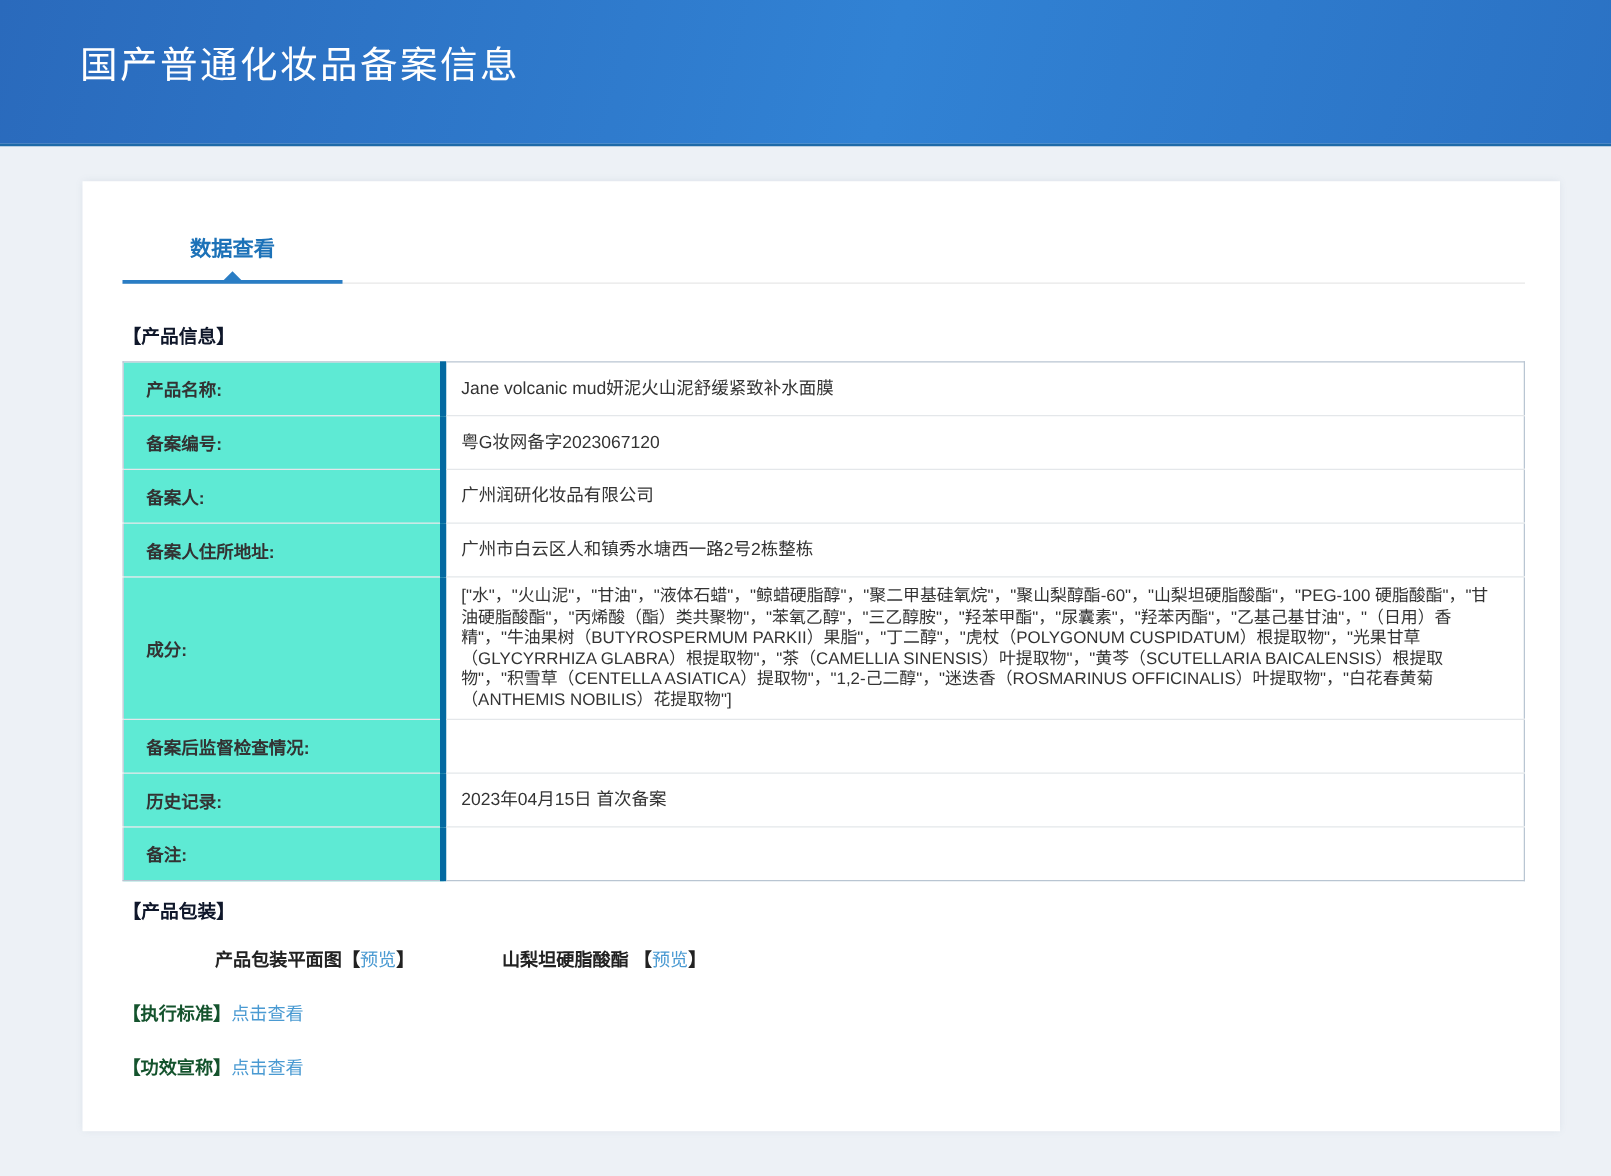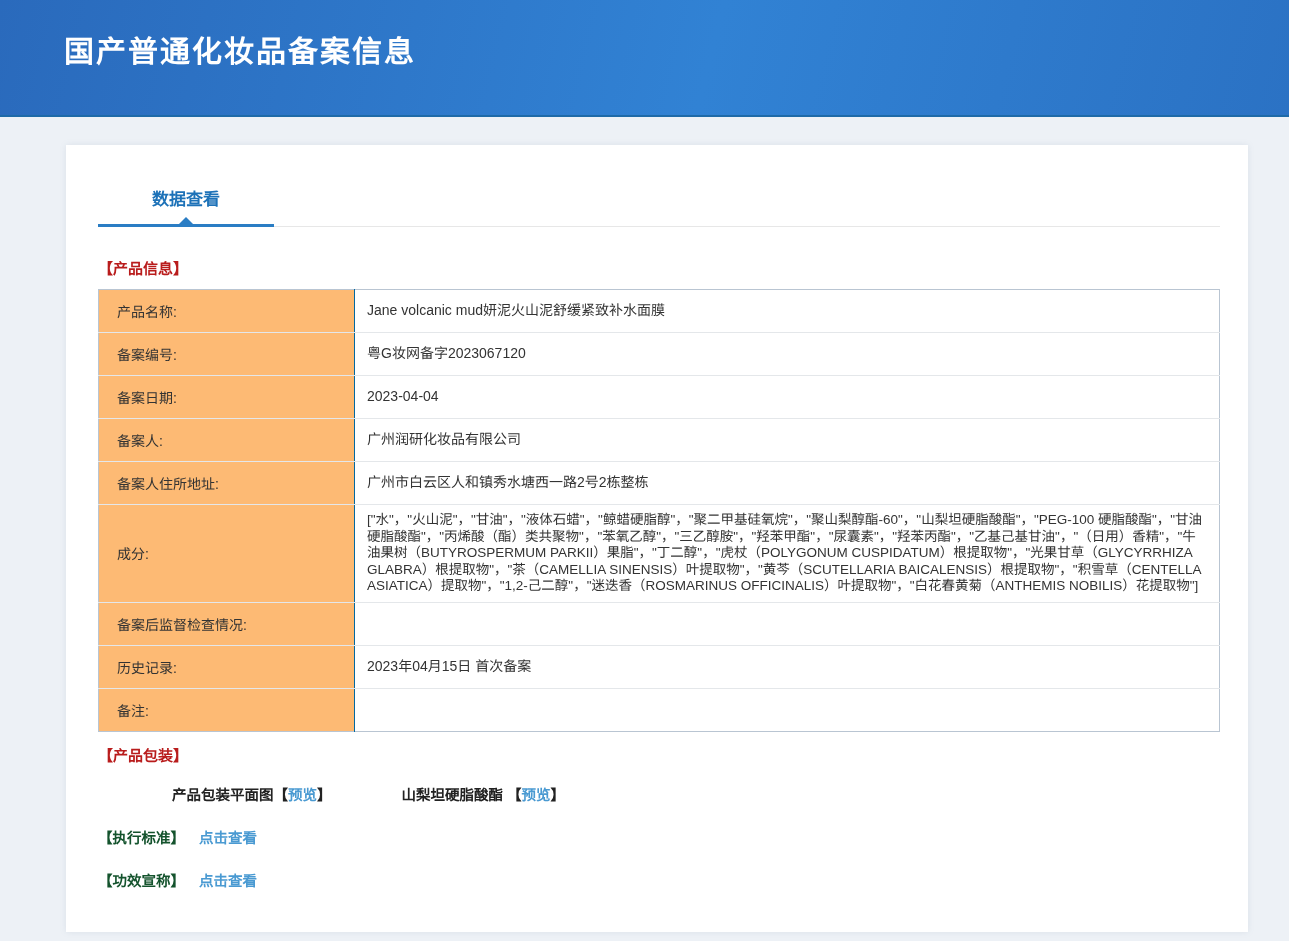--- a/index.html
+++ b/index.html
@@ -14,21 +14,21 @@
   
   .banner {
     height: 117px;
     background: linear-gradient(104deg, #2a6abc 0%, #3182d4 55%, #2b72c4 100%);
     border-bottom: 2px solid #1e6aa8;
   }
   .banner h1 {
     margin: 0;
     padding: 27px 0 0 64px;
     font-size: 30px;
-    font-weight: bold;
+    font-weight: normal;
     color: #ffffff;
     letter-spacing: 2px;
   }
   
   .card {
     width: 1182px;
     margin: 28px 0 0 66px;
     min-height: 758px;
     background: #ffffff;
     padding: 30px 28px 42px 32px;
@@ -59,43 +59,43 @@
     position: absolute; bottom: 2px; left: 50%; margin-left: -7px;
     width: 0; height: 0;
     border-left: 7px solid transparent;
     border-right: 7px solid transparent;
     border-bottom: 7px solid #2a7dc4;
   }
   
   .section-title {
     font-size: 15px;
     font-weight: bold;
-    color: #b91c1c;
+    color: #0f172a;
     margin: 30px 0 11px 0;
   }
   
   table.info {
     width: 100%;
     border-collapse: collapse;
     border: 1px solid #b9c5d2;
     font-size: 14px;
     color: #333;
   }
   table.info th, table.info td {
     border-bottom: 1px solid #e4e7ea;
     vertical-align: middle;
     text-align: left;
   }
   table.info tr:last-child th, table.info tr:last-child td { border-bottom: none; }
   table.info th {
     width: 256px;
-    background: #fdba74;
-    font-weight: 400;
+    background: #5eead4;
+    font-weight: 700;
     padding: 11px 10px 11px 18px;
-    border-right: 1px solid #0369a1;
+    border-right: 5px solid #0369a1;
     height: 40px;
   }
   table.info td {
     padding: 9px 16px 9px 12px;
     line-height: 1.4;
     height: 40px;
   }
   table.info td.dense {
     font-size: 13.5px;
     line-height: 16.5px;
@@ -107,29 +107,29 @@
     margin: 18px 0 6px 74px;
     font-size: 14.5px;
     color: #222;
     font-weight: 600;
   }
   .pack-item { margin-right: 66px; }
   .bracket { color: #222; font-weight: 600; }
   a.link {
     color: #4a9ad2;
     text-decoration: none;
-    font-weight: bold;
+    font-weight: normal;
     cursor: pointer;
   }
   .std-line {
     margin: 22px 0 0 0;
     font-size: 14.5px;
   }
   .std-line .lbl { font-weight: bold; color: #14532d; }
-  .std-line a.link { margin-left: 14px; }
+  .std-line a.link { margin-left: 0; }
 </style>
 </head>
 <body>
 
 <div class="banner">
   <h1>国产普通化妆品备案信息</h1>
 </div>
 
 <div class="card">
 
@@ -145,24 +145,20 @@
 
   <table class="info">
     <tbody>
         <tr>
       <th>产品名称:</th>
       <td>Jane volcanic mud妍泥火山泥舒缓紧致补水面膜</td>
     </tr>
     <tr>
       <th>备案编号:</th>
       <td>粤G妆网备字2023067120</td>
-    </tr>
-    <tr>
-      <th>备案日期:</th>
-      <td>2023-04-04</td>
     </tr>
     <tr>
       <th>备案人:</th>
       <td>广州润研化妆品有限公司</td>
     </tr>
     <tr>
       <th>备案人住所地址:</th>
       <td>广州市白云区人和镇秀水塘西一路2号2栋整栋</td>
     </tr>
     <tr>

